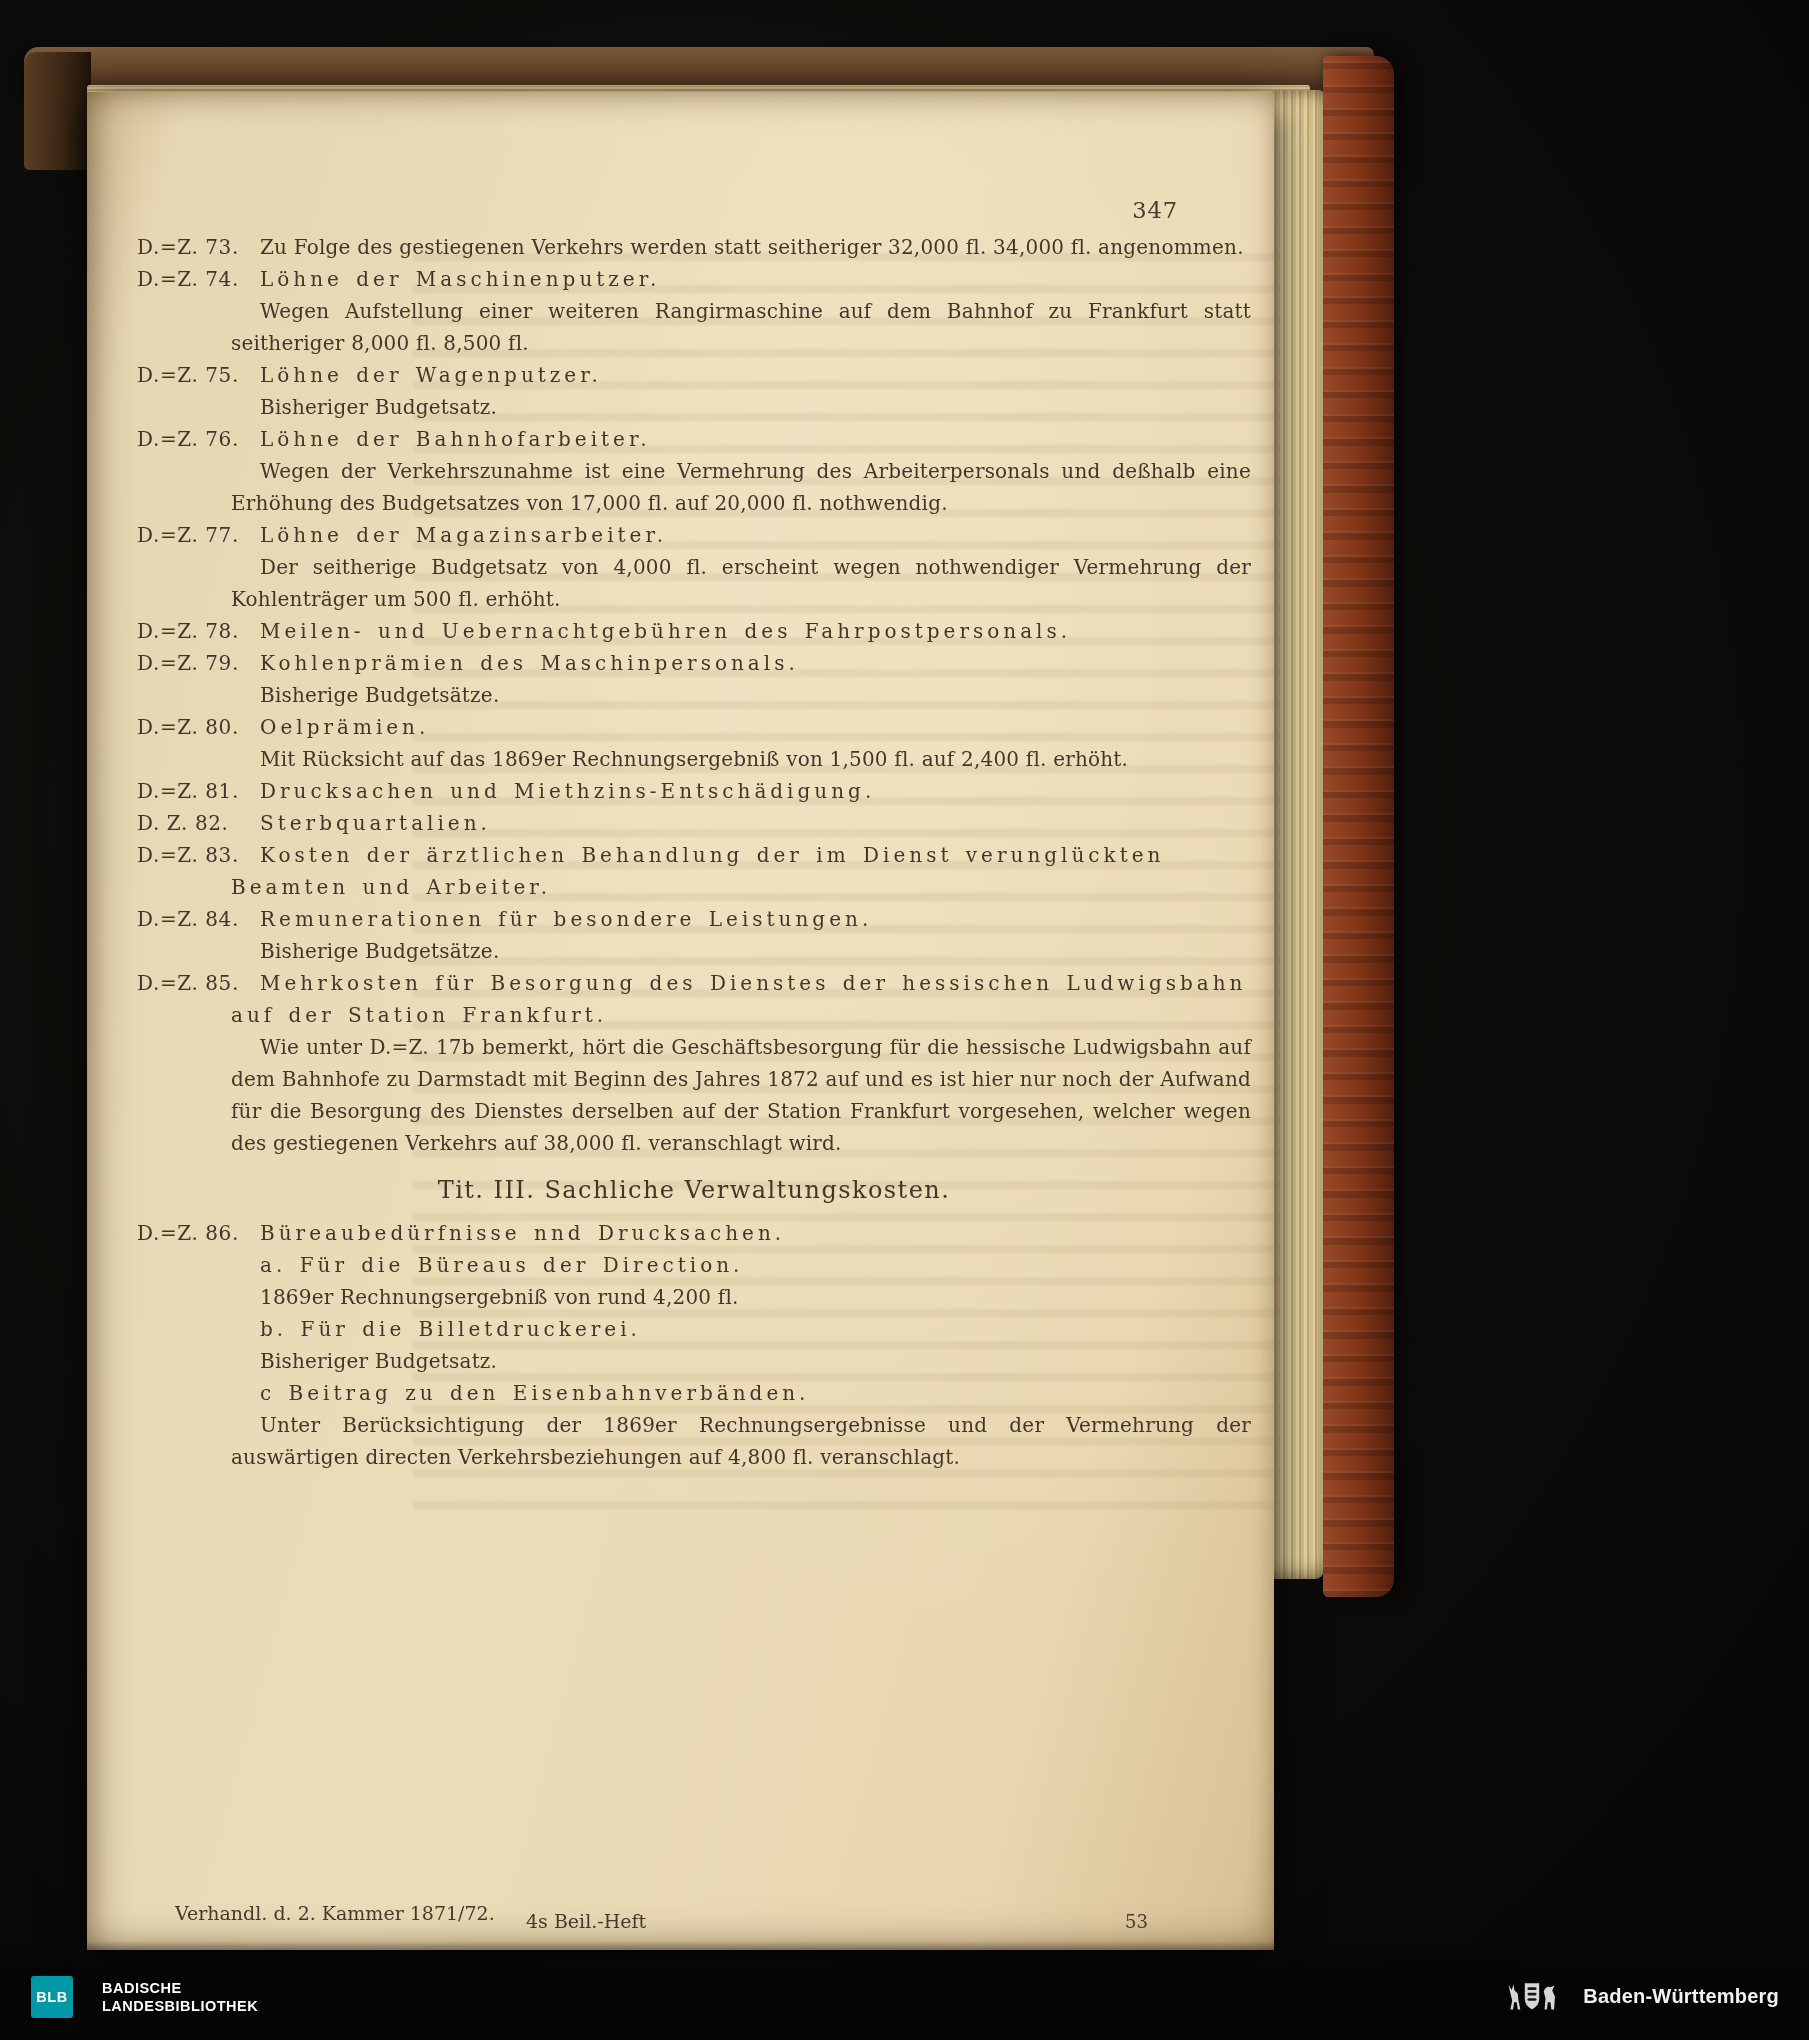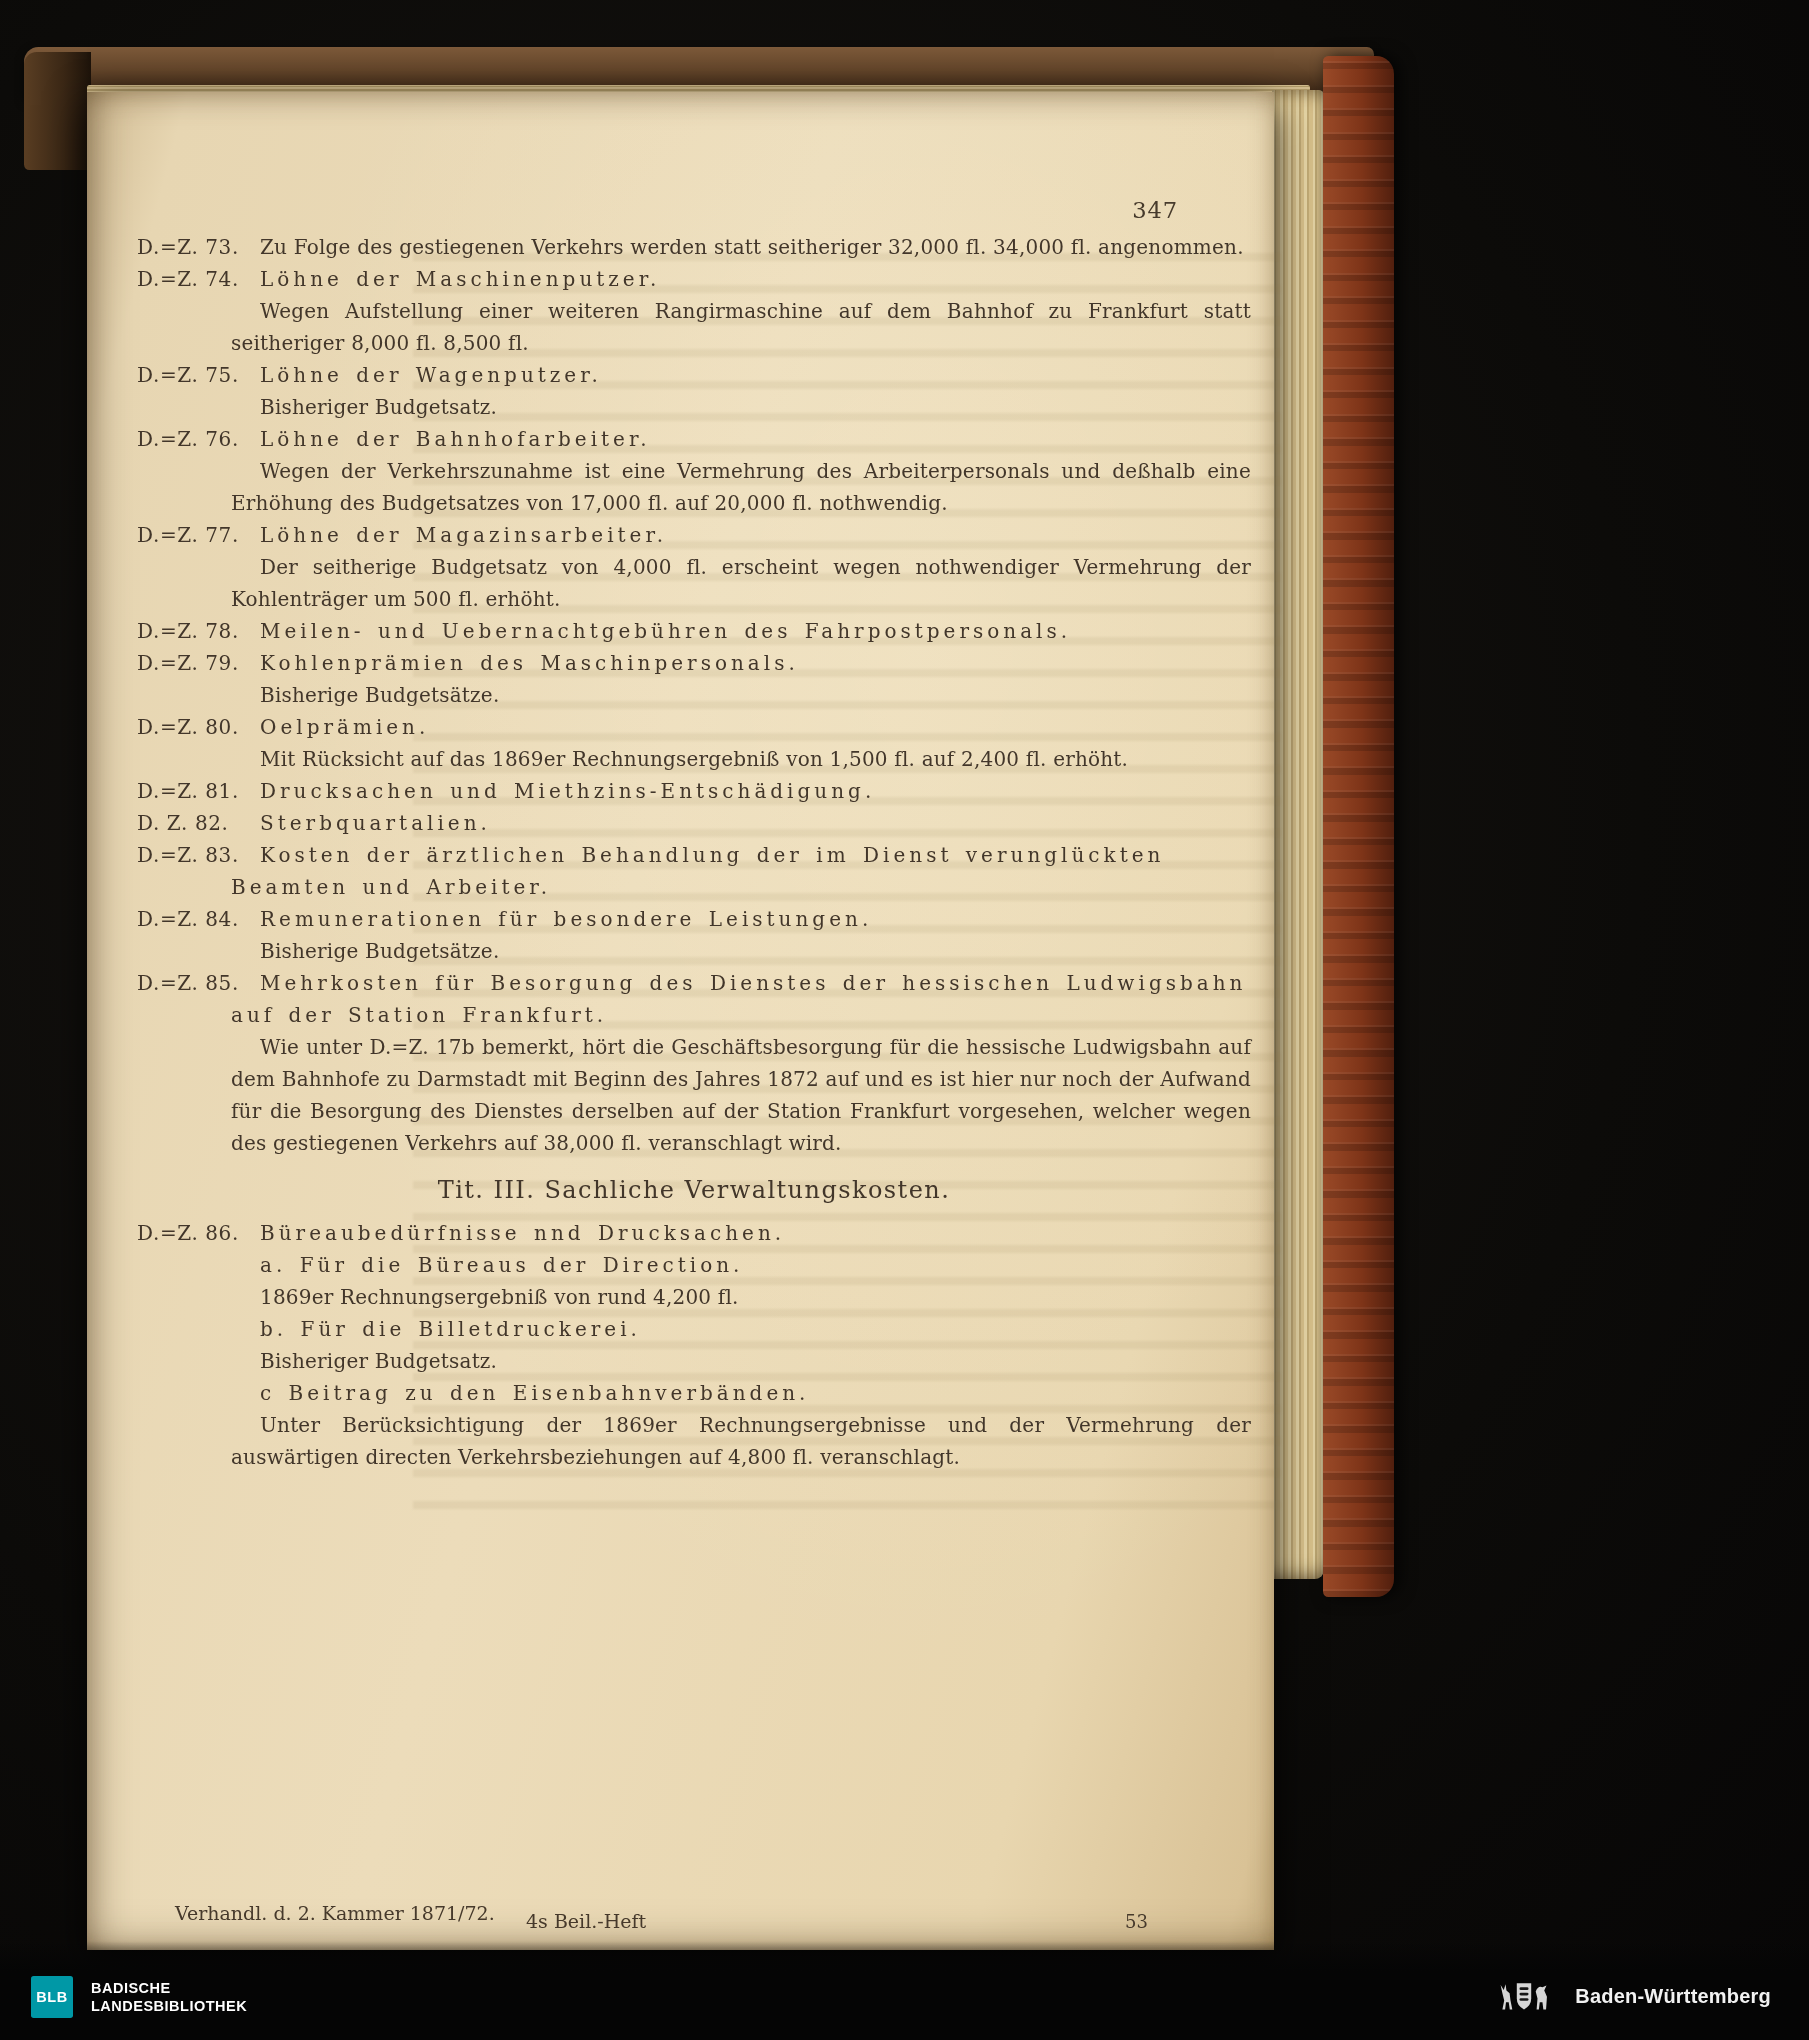--- a/index.html
+++ b/index.html
@@ -99,30 +99,30 @@
   .page-footer .pf-right { position:absolute; left:988px; bottom:0; font-size:18px; }
 
   
   .viewer-footer {
     position:absolute; left:0; bottom:0; width:1809px; height:100px;
     background:linear-gradient(180deg, rgba(0,0,0,0) 0%, #050505 30%, #050505 100%);
     font-family:"Liberation Sans", sans-serif;
   }
   .blb-group {
     position:absolute; left:31px; bottom:23.5px;
-    display:flex; align-items:center; gap:18px; cursor:pointer;margin-top:48px;
+    display:flex; align-items:center; gap:29px; cursor:pointer;margin-top:48px;
   }
   .blb-badge {
     width:42px; height:42px; background:#0098a6; border-radius:2.7px;
     display:flex; align-items:center; justify-content:center;
     color:#ffffff; font-weight:bold; font-size:14.5px; letter-spacing:0.5px;
   }
   .lib-name { color:#ffffff; font-weight:bold; font-size:14.5px; line-height:18px; letter-spacing:0.5px; }
   .bw-group {
-    position:absolute; right:38px; bottom:23.5px;
+    position:absolute; right:30px; bottom:23.5px;
     display:flex; align-items:center; gap:24px; cursor:pointer;
   }
   .bw-name { color:#f2f2f2; font-size:20px; font-weight:bold; letter-spacing:0.2px; }
 </style>
 </head>
 <body>
 
 <div class="stage">
 
   <div class="book-top-edge"></div>

